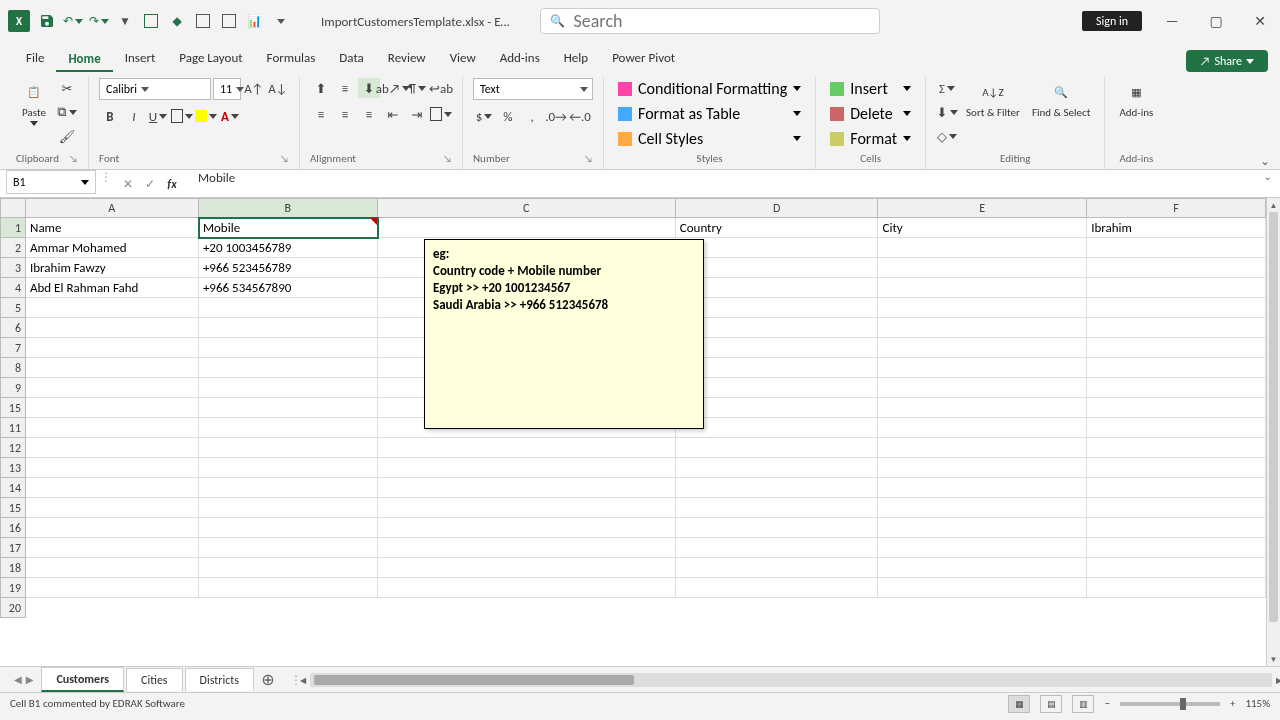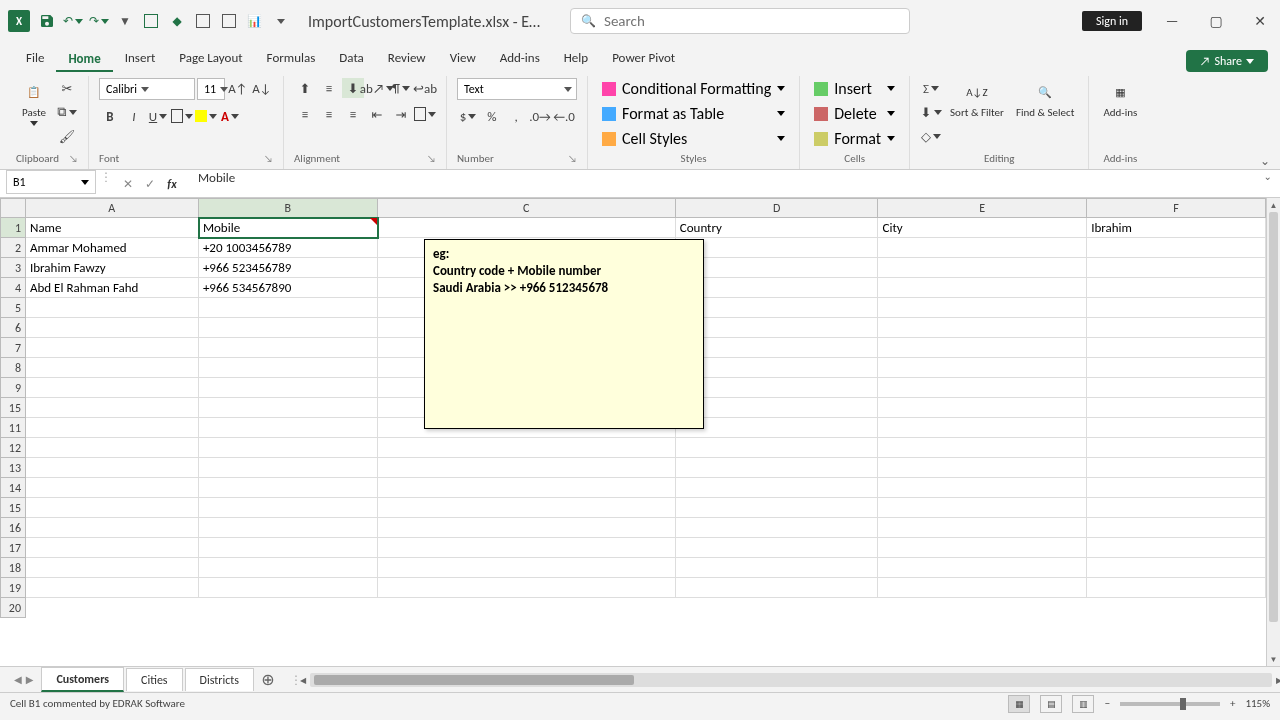--- a/index.html
+++ b/index.html
@@ -5,24 +5,24 @@
     * { box-sizing: border-box; margin: 0; padding: 0; font-family: "Segoe UI", Calibri, sans-serif; }
     body { width: 1280px; height: 720px; background: #f3f3f3; overflow: hidden; font-size: 12px; }
     
     
     .titlebar { height: 42px; background: #f3f3f3; display: flex; align-items: center; padding: 0 8px; }
     .qat { display: flex; align-items: center; gap: 8px; }
     .qat-icon { width: 18px; height: 18px; display: flex; align-items: center; justify-content: center; color: #555; }
     .excel-icon { width: 22px; height: 22px; background: #217346; color: #fff; display: flex; align-items: center; justify-content: center; font-weight: bold; font-size: 11px; border-radius: 2px; }
     .save-icon svg { width: 16px; height: 16px; fill: #217346; }
     .undo-icon, .redo-icon { color: #217346; }
-    .filename { margin-left: 18px; font-size: 16px; color: #444; }
+    .filename { margin-left: 31px; font-size: 13px; color: #444; }
     .searchbox { margin-left: 30px; width: 340px; height: 26px; border: 1px solid #ccc; border-radius: 4px; background: #fff; display: flex; align-items: center; padding: 0 10px; }
     .searchbox-icon { margin-right: 8px; color: #666; }
-    .searchbox input { border: none; outline: none; flex: 1; font-size: 15px; }
+    .searchbox input { border: none; outline: none; flex: 1; font-size: 18px; }
     .titlebar-spacer { flex: 1; }
     .signin { background: #222; color: #fff; padding: 3px 14px; border-radius: 2px; font-size: 12px; margin-right: 18px;}
     .winctl { display: flex; gap: 20px; color: #444; font-size: 14px;}
     .winctl-btn { width: 24px; height: 24px; display: flex; align-items: center; justify-content: center; }
     
     
     .tabstrip { height: 30px; display: flex; align-items: flex-end; padding-left: 14px; gap: 0;}
     .ribbontab { padding: 6px 12px 4px; font-size: 13px; color: #333; border-bottom: 3px solid transparent;}
     .ribbontab.active { border-bottom: 2px solid #217346; color: #217346; font-weight: 600;}
     .share-btn { margin-left: auto; margin-right: 12px; background: #217346; color: #fff; padding: 4px 14px; border-radius: 4px; font-size: 12px; display: flex; align-items: center; gap: 4px;}
@@ -34,21 +34,21 @@
     .group-label { text-align: center; font-size: 11px; color: #666; padding: 2px 0;}
     .group-label-row { display:flex; justify-content: space-between; align-items: center;}
     .launcher { font-size: 10px; color: #888;}
     .big-btn { display: flex; flex-direction: column; align-items: center; gap: 2px; padding: 2px 4px; font-size: 11px; color: #333;}
     .big-btn .ic { width: 28px; height: 24px; display:flex; align-items:center; justify-content:center;}
     .small-col { display: flex; flex-direction: column; gap: 4px; }
     .small-btn { width: 22px; height: 20px; display: flex; align-items: center; justify-content: center; color: #444; font-size: 13px;}
     .small-row { display:flex; gap:2px; }
     .dropdown { display:flex; align-items:center; border: 1px solid #bbb; background:#fff; height: 22px; padding: 0 4px 0 6px; font-size:12px;}
     .dropdown .caret { margin-left: 4px; font-size: 9px; color:#555;}
-    .fontname { width: 96px;}
+    .fontname { width: 112px;}
     .fontsize { width: 28px;}
     .numfmt { width: 120px;}
     .styles-col, .cells-col, .editing-col { display:flex; flex-direction:column; gap:4px; font-size:16px;}
     .styles-item, .cells-item { display:flex; align-items:center; gap:6px; padding: 1px 4px;}
     .styles-item .ic, .cells-item .ic { width:14px; height:14px;}
     .caret-sm { font-size: 8px; margin-left: auto;}
     .collapse-caret { position:absolute; right: 10px; top: 154px; font-size: 12px; color:#666;}
     
     
     .fxbar { height: 28px; background: #fff; border-bottom: 1px solid #ccc; display:flex; }
@@ -566,20 +566,21 @@
             <div class="cell cC"></div>
             <div class="cell cD"></div>
             <div class="cell cE"></div>
             <div class="cell cF"></div>
           </div>
         </div>
 
       <div class="commentbox">
         <div>eg:</div>
         <div>Country code + Mobile number</div>
+        <div>Egypt &gt;&gt; +20 1001234567</div>
         <div>Saudi Arabia &gt;&gt; +966 512345678</div>
       </div>
     </div>
     <div class="vscroll">
       <div class="vscroll-arrow" style="top:0;">▲</div>
       <div class="vscroll-thumb"></div>
       <div class="vscroll-arrow" style="bottom:0;">▼</div>
     </div>
   </div>
 </div>

